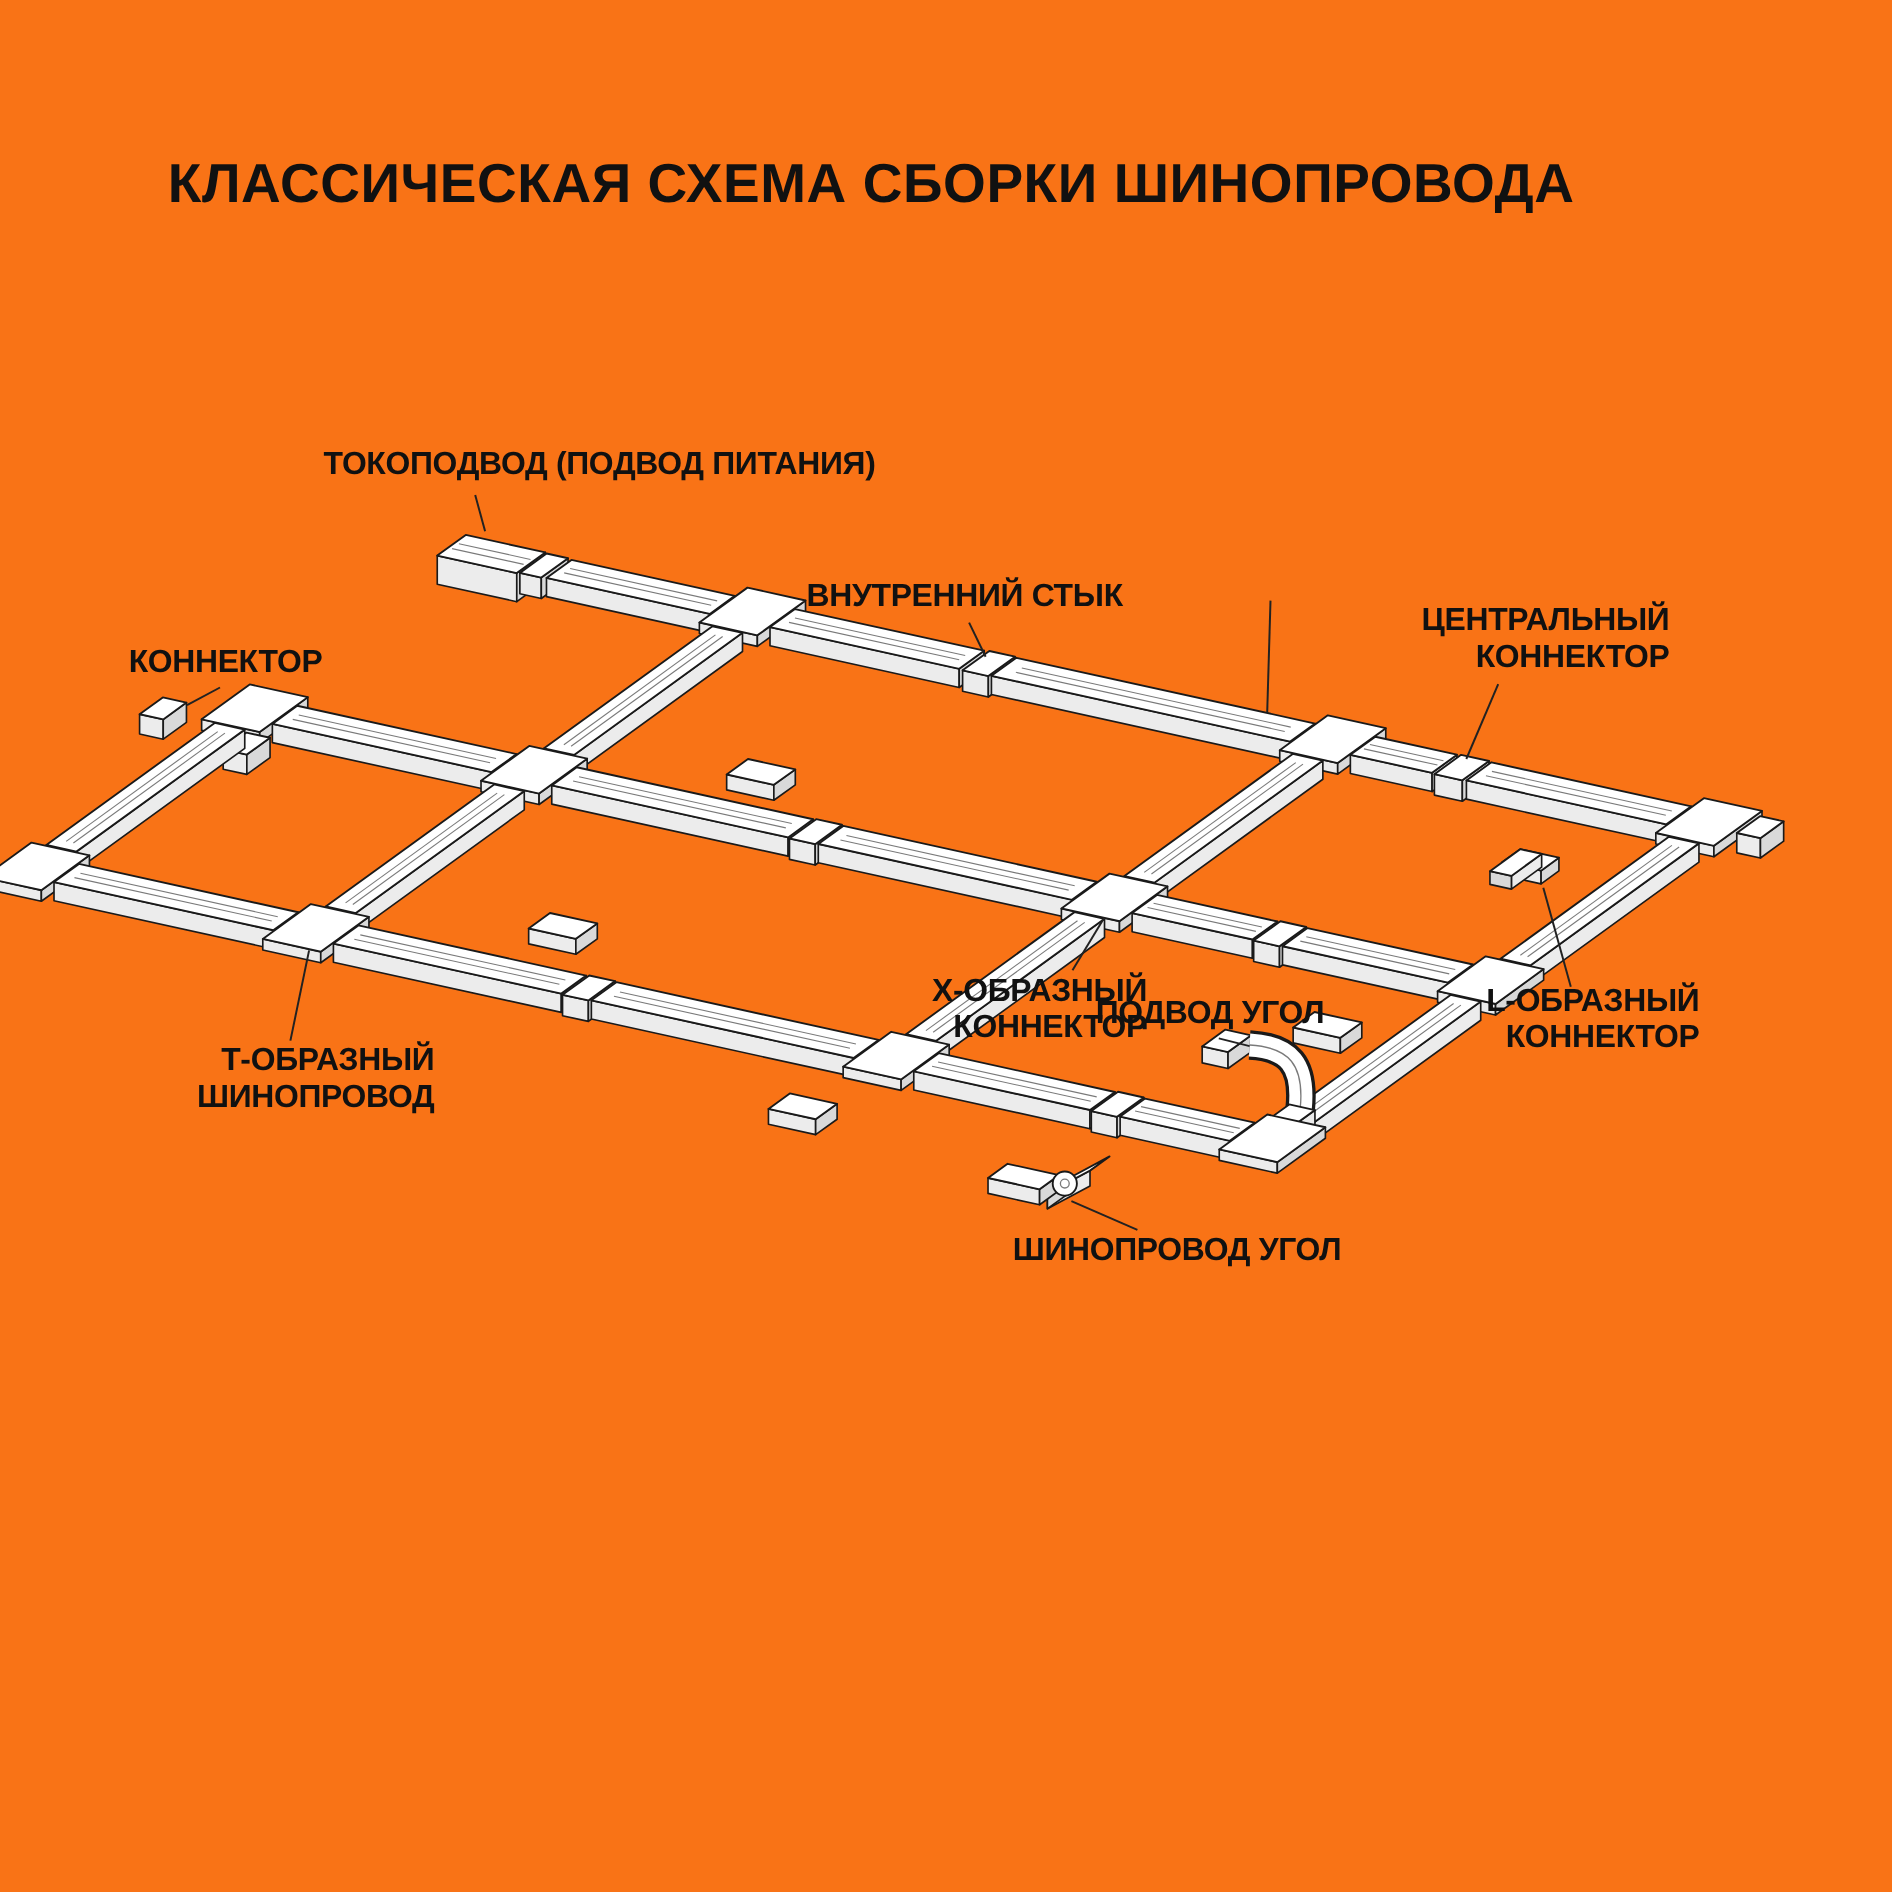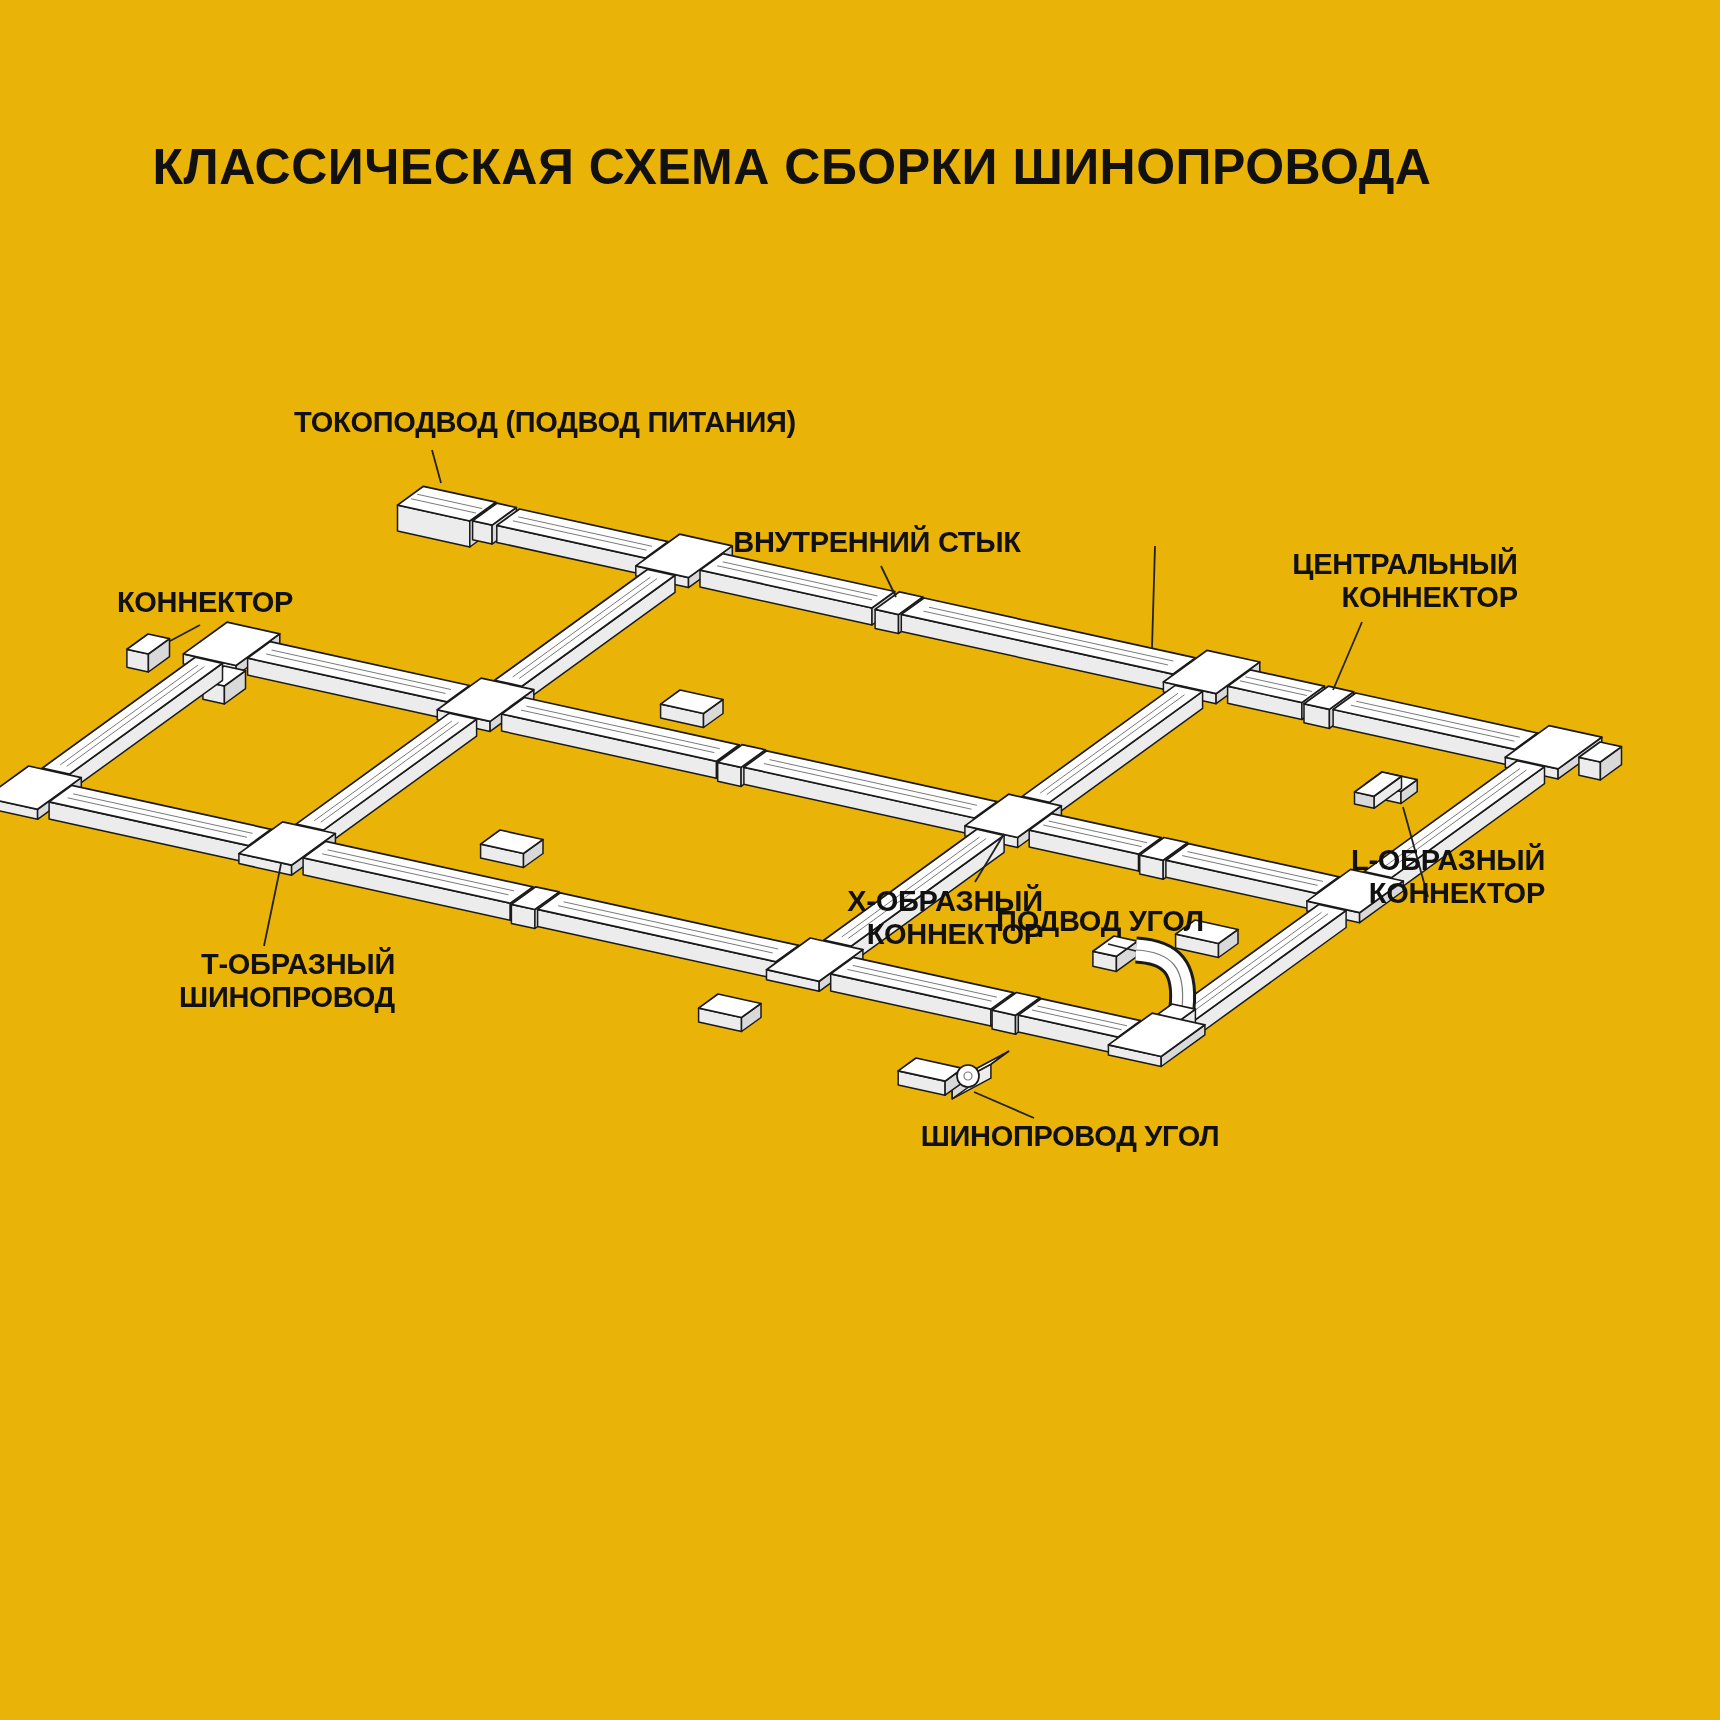--- a/index.html
+++ b/index.html
@@ -1,16 +1,16 @@
 <!DOCTYPE html>
 <html><head>
 <meta charset="utf-8">
 <style>
   html,body{margin:0;padding:0;background:#fff;}
-  #canvas{position:relative;width:1720px;height:1720px;background:#eab308;overflow:hidden;
+  #canvas{position:relative;width:1720px;height:1720px;background:#f97316;overflow:hidden;
           font-family:"Liberation Sans",sans-serif;}
   #title{position:absolute;left:792px;top:138px;transform:translateX(-50%);
          font-weight:bold;font-size:50px;letter-spacing:0.5px;color:#111;white-space:nowrap;}
   .lbl{position:absolute;transform:translateX(-50%);font-weight:bold;font-size:29px;
        line-height:1.15;color:#111;text-align:right;white-space:pre-line;letter-spacing:-0.3px;}
   svg{position:absolute;left:0;top:0;}
 </style>
 </head>
 <body>
 
@@ -357,21 +357,21 @@
       <line x1="1034" y1="1118" x2="974" y2="1092"></line>
     </g>
   </svg>
 
   <div class="lbl" style="left:545px;top:406px">ТОКОПОДВОД (ПОДВОД ПИТАНИЯ)</div>
   <div class="lbl" style="left:205px;top:586px">КОННЕКТОР</div>
   <div class="lbl" style="left:877px;top:526px">ВНУТРЕННИЙ СТЫК</div>
   <div class="lbl" style="left:1405px;top:548px">ЦЕНТРАЛЬНЫЙ
 КОННЕКТОР</div>
   <div class="lbl" style="left:1100px;top:905px">ПОДВОД УГОЛ</div>
-  <div class="lbl" style="left:1448px;top:844px">L-ОБРАЗНЫЙ
+  <div class="lbl" style="left:1448px;top:894px">L-ОБРАЗНЫЙ
 КОННЕКТОР</div>
   <div class="lbl" style="left:287px;top:948px">Т-ОБРАЗНЫЙ
 ШИНОПРОВОД</div>
   <div class="lbl" style="left:945px;top:885px">Х-ОБРАЗНЫЙ
 КОННЕКТОР</div>
   <div class="lbl" style="left:1070px;top:1120px">ШИНОПРОВОД УГОЛ</div>
 
 </div>
 
 </body></html>

